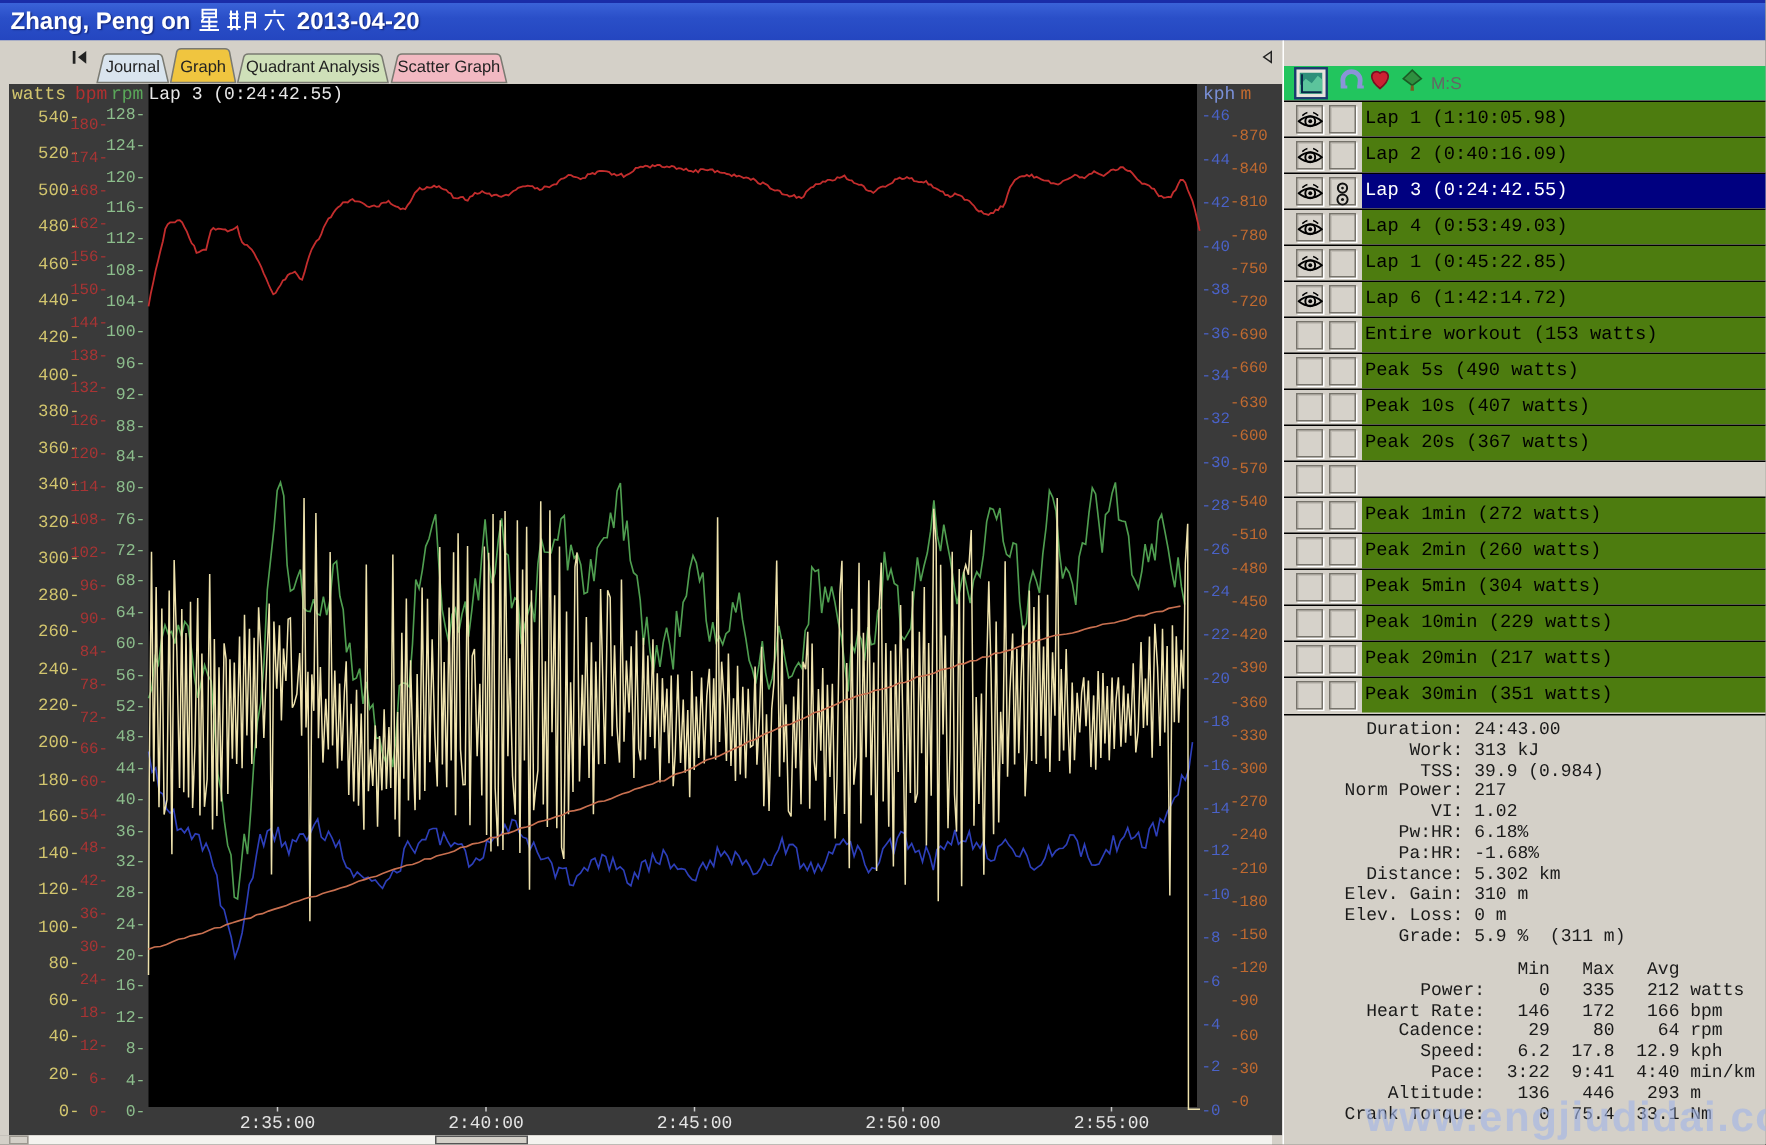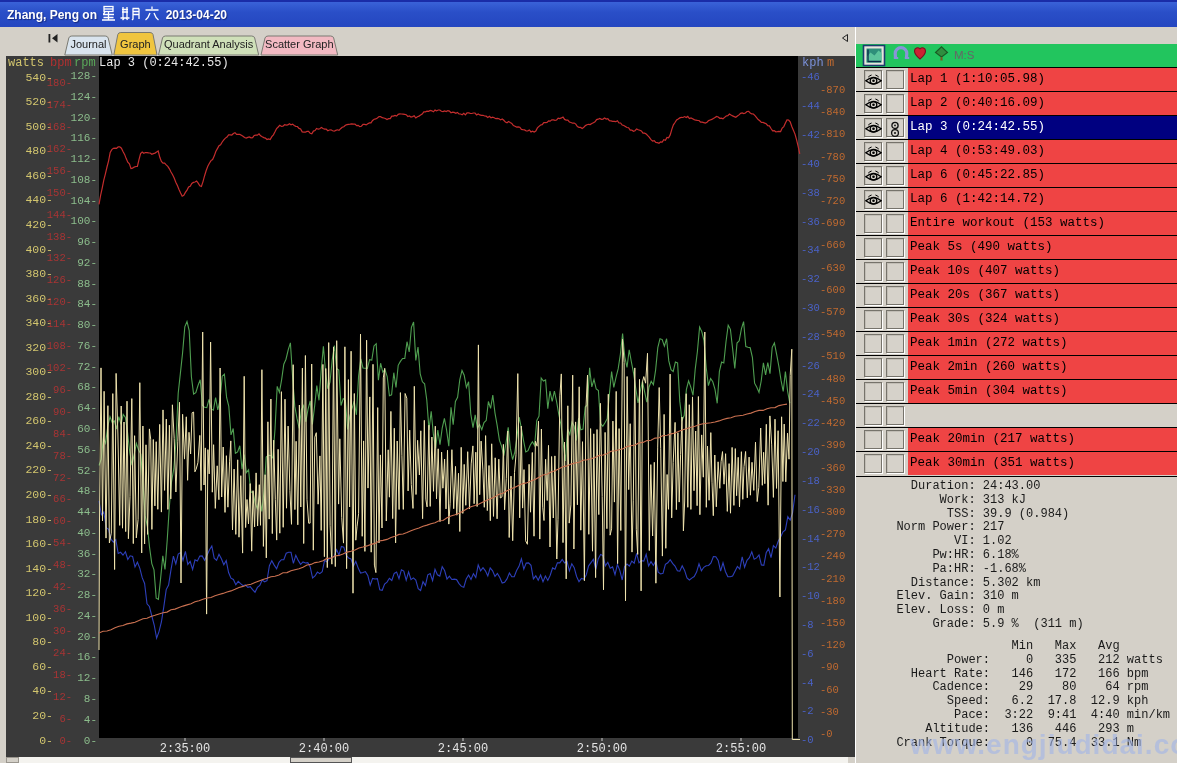--- a/index.html
+++ b/index.html
@@ -1,21 +1,21 @@
 <!DOCTYPE html>
 <html><head><meta charset="utf-8"><style>
 * { margin:0; padding:0; box-sizing:border-box; }
 html,body { width:1177px; height:763px; overflow:hidden; background:#d4d0c8;
   font-family:"Liberation Sans", sans-serif; }
 #page { position:relative; width:1177px; height:763px; }
 #title { position:absolute; left:0; top:0; width:1177px; height:27px;
   background:linear-gradient(180deg,#3a62d8 0%,#2a4fc8 40%,#2446c0 100%);
   border-top:2px solid #1a2ca8; }
 #title .t { position:absolute; left:7px; top:3px; color:#fff; font-weight:bold;
-  font-size:12px; letter-spacing:0px; text-shadow:1px 1px 1px rgba(0,0,40,.45); }
+  font-size:16px; letter-spacing:0px; text-shadow:1px 1px 1px rgba(0,0,40,.45); }
 #tabbar { position:absolute; left:0; top:27px; width:855px; height:29px; background:#d4d0c8;padding-left:40px; }
 #chart { position:absolute; left:0; top:56px; width:855px; height:701px; }
 #hscroll { position:absolute; left:0; top:757px; width:855px; height:6px; background:#d4d0c8; }
 #hscroll .track { position:absolute; left:19px; top:0; width:829px; height:6px; background:#f4f3ef; }
 #hscroll .btn { position:absolute; left:6px; top:0; width:13px; height:6px; background:#d4d0c8;
   border:1px solid #9a968e; }
 #hscroll .thumb { position:absolute; left:290px; top:0; width:62px; height:6px; background:#d4d0c8;
   border:1px solid #555; }
 #panel { position:absolute; left:855px; top:27px; width:322px; height:736px; background:#d4d0c8;
   border-left:1px solid #fff; }
@@ -23,21 +23,21 @@
   border-bottom:1px solid #9a968e; font-size:11px; color:#111; padding-left:9px; padding-top:2px; }
 #ptools { position:absolute; left:0; top:17px; width:322px; height:23px; background:#22c55e; }
 #prows { position:absolute; left:0; top:40px; width:322px; }
 .rrow { position:relative; width:322px; height:24px; border-top:1px solid #000; background:#d4d0c8; }
 .cellbox { position:absolute; left:8px; top:2px; width:18px; height:19px; background:#d6d2ca;
   border:1px solid #76736b;
   box-shadow:1px 1px 0 #fff, inset 1px 1px 0 #c2beb6;
   text-align:center; }
 .cellbox svg { margin-top:2px; }
 .cb2 { left:30px; }
-.rtext { position:absolute; left:52px; top:0; width:270px; height:23px; background:#ef4444;
+.rtext { position:absolute; left:52px; top:0; width:270px; height:23px; background:#4d7c0f;
   font-family:"Liberation Mono", monospace; font-size:12.5px; color:#000;
   line-height:23px; padding-left:2px; white-space:pre; }
 .rtext.sel { background:#000080; color:#fff; }
 #pstats { position:absolute; left:0; top:449px; width:322px; border-top:1px solid #000;
   background:#d4d0c8; height:287px; overflow:hidden; }
 #pstats pre { font-family:"Liberation Mono", monospace; font-size:12px; line-height:13.8px;
   color:#1a1a1a; position:absolute; left:26px; top:3px; }
 #pstats pre.p2 { top:163px; }
 #wm { position:absolute; left:54px; top:252px; font-size:28px; font-weight:bold;
   color:rgba(162,180,230,0.62); font-family:"Liberation Sans",sans-serif; letter-spacing:1px;
@@ -315,21 +315,21 @@
           <div class="rtext">Lap 4 (0:53:49.03)</div>
         </div>
 <div class="rrow">
           <div class="cellbox"><svg width="17" height="15" viewBox="0 0 17 15">
               <path d="M0.8 7.8 Q8.5 1.6 16.2 7.8 Q8.5 14 0.8 7.8 Z" fill="none" stroke="#000" stroke-width="1.3"></path>
               <circle cx="8.5" cy="7.8" r="3.3" fill="none" stroke="#000" stroke-width="1.3"></circle>
               <circle cx="8.5" cy="7.8" r="1.3" fill="#000"></circle>
               <path d="M3.2 4.1 Q5 2.4 6.6 2 M10.4 2 Q12 2.4 13.8 4.1" fill="none" stroke="#000" stroke-width="1"></path>
             </svg></div>
           <div class="cellbox cb2"></div>
-          <div class="rtext">Lap 6 (0:45:22.85)</div>
+          <div class="rtext">Lap 1 (0:45:22.85)</div>
         </div>
 <div class="rrow">
           <div class="cellbox"><svg width="17" height="15" viewBox="0 0 17 15">
               <path d="M0.8 7.8 Q8.5 1.6 16.2 7.8 Q8.5 14 0.8 7.8 Z" fill="none" stroke="#000" stroke-width="1.3"></path>
               <circle cx="8.5" cy="7.8" r="3.3" fill="none" stroke="#000" stroke-width="1.3"></circle>
               <circle cx="8.5" cy="7.8" r="1.3" fill="#000"></circle>
               <path d="M3.2 4.1 Q5 2.4 6.6 2 M10.4 2 Q12 2.4 13.8 4.1" fill="none" stroke="#000" stroke-width="1"></path>
             </svg></div>
           <div class="cellbox cb2"></div>
           <div class="rtext">Lap 6 (1:42:14.72)</div>
@@ -350,40 +350,40 @@
           <div class="rtext">Peak 10s (407 watts)</div>
         </div>
 <div class="rrow">
           <div class="cellbox"></div>
           <div class="cellbox cb2"></div>
           <div class="rtext">Peak 20s (367 watts)</div>
         </div>
 <div class="rrow">
           <div class="cellbox"></div>
           <div class="cellbox cb2"></div>
-          <div class="rtext">Peak 30s (324 watts)</div>
         </div>
 <div class="rrow">
           <div class="cellbox"></div>
           <div class="cellbox cb2"></div>
           <div class="rtext">Peak 1min (272 watts)</div>
         </div>
 <div class="rrow">
           <div class="cellbox"></div>
           <div class="cellbox cb2"></div>
           <div class="rtext">Peak 2min (260 watts)</div>
         </div>
 <div class="rrow">
           <div class="cellbox"></div>
           <div class="cellbox cb2"></div>
           <div class="rtext">Peak 5min (304 watts)</div>
         </div>
 <div class="rrow">
           <div class="cellbox"></div>
           <div class="cellbox cb2"></div>
+          <div class="rtext">Peak 10min (229 watts)</div>
         </div>
 <div class="rrow">
           <div class="cellbox"></div>
           <div class="cellbox cb2"></div>
           <div class="rtext">Peak 20min (217 watts)</div>
         </div>
 <div class="rrow">
           <div class="cellbox"></div>
           <div class="cellbox cb2"></div>
           <div class="rtext">Peak 30min (351 watts)</div>

